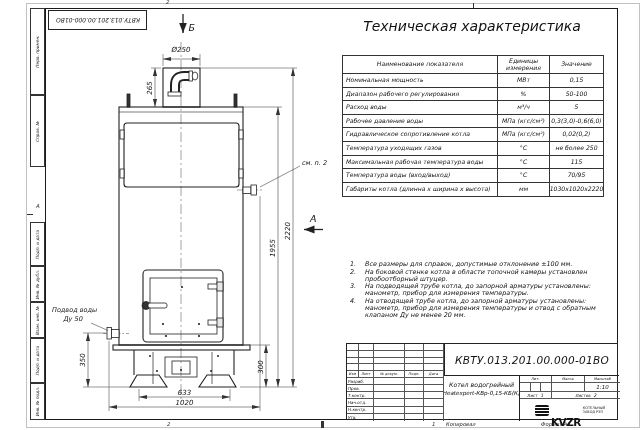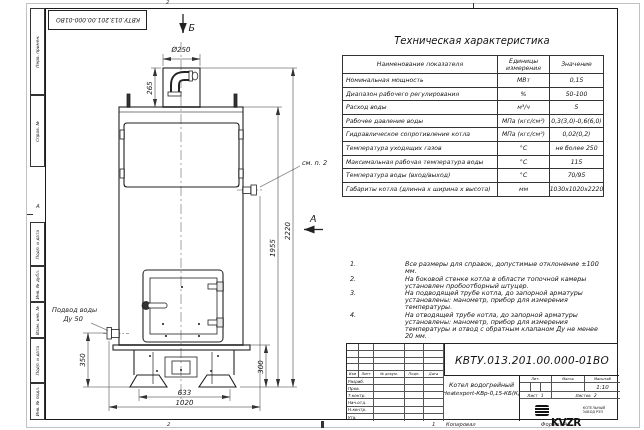--- a/index.html
+++ b/index.html
@@ -9,36 +9,36 @@
   .frame{position:absolute;border:1.6px solid #1a1a1a;box-sizing:border-box;}
   .mcell{position:absolute;left:30px;width:15px;border:1px solid #333;box-sizing:border-box;
          display:flex;align-items:center;justify-content:center;overflow:hidden;background:#fff;}
   .mcell span{transform:rotate(-90deg);white-space:nowrap;font-size:4.3px;font-style:italic;color:#222;}
   .stamp180{position:absolute;left:48px;top:10px;width:99px;height:20px;border:1.2px solid #222;
          box-sizing:border-box;display:flex;align-items:center;justify-content:center;}
   .stamp180 span{transform:rotate(180deg);font-size:6px;font-style:italic;white-space:nowrap;}
   .zone{position:absolute;font-size:5.5px;font-style:italic;color:#333;}
   .tick{position:absolute;background:#333;}
   
-  .spec-title{position:absolute;left:342px;top:35px;width:260px;text-align:center;
-         font-size:10px;font-style:italic;color:#111;}
+  .spec-title{position:absolute;left:342px;top:18px;width:260px;text-align:center;
+         font-size:14px;font-style:italic;color:#111;}
   .spec-grid{position:absolute;left:342px;top:55px;display:grid;
          grid-template-columns:155px 52px 53px;grid-template-rows:18px repeat(9,13.6px);
          border:1px solid #333;background:#fff;font-style:italic;}
   .spec-grid div{border-right:1px solid #333;border-bottom:1px solid #333;box-sizing:border-box;
          display:flex;align-items:center;justify-content:center;text-align:center;
          font-size:6.1px;line-height:1.05;color:#111;padding:0 1px;}
   .spec-grid div:nth-child(3n){border-right:none;}
   .spec-grid div:nth-child(n+28){border-bottom:none;}
   .spec-grid .tn{justify-content:flex-start;text-align:left;padding-left:3px;}
   
   .notes{position:absolute;left:350px;top:261px;width:250px;font-style:italic;color:#111;}
   .note{display:flex;font-size:6.4px;line-height:7px;margin-bottom:0.5px;}
   .note .nn{flex:none;width:11px;}
-  .note .nt{flex:1;padding-left:4px;margin-left:40px;}
+  .note .nt{flex:1;padding-left:4px;}
   
   .tb{position:absolute;left:346px;top:343px;width:272px;height:77px;border:1.3px solid #222;
       box-sizing:border-box;background:#fff;font-style:italic;color:#111;}
   .tb .b{position:absolute;box-sizing:border-box;}
   .tb-changes{left:0;top:0;width:97px;height:27px;display:grid;
       grid-template-columns:12px 15px 31px 19px 20px;grid-template-rows:repeat(4,6.75px);}
   .tb-changes i{border-right:1px solid #555;border-bottom:1px solid #555;}
   .tb-head{left:0;top:27px;width:97px;height:7px;display:grid;
       grid-template-columns:12px 15px 31px 19px 20px;}
   .tb-head div{border-right:1px solid #555;border-bottom:1px solid #555;box-sizing:border-box;

